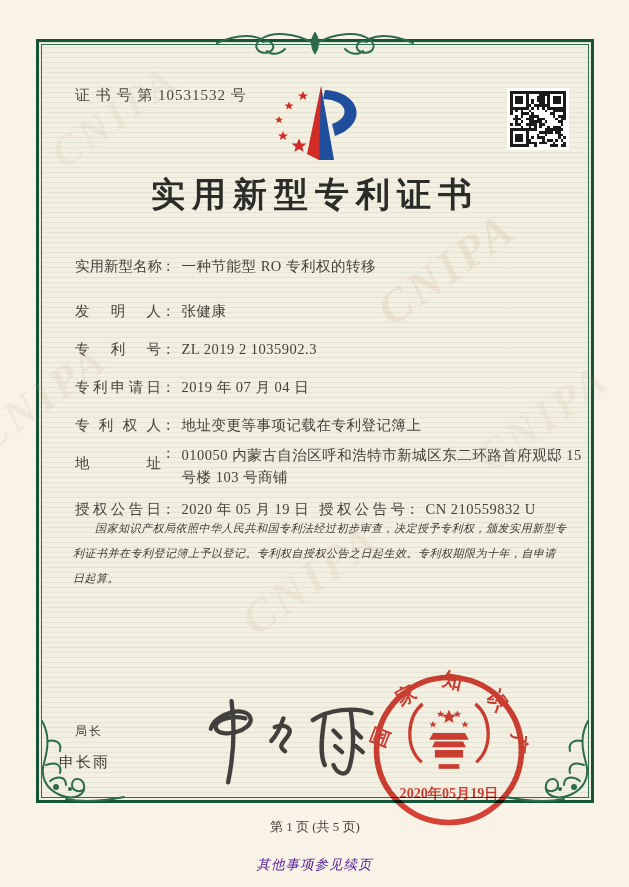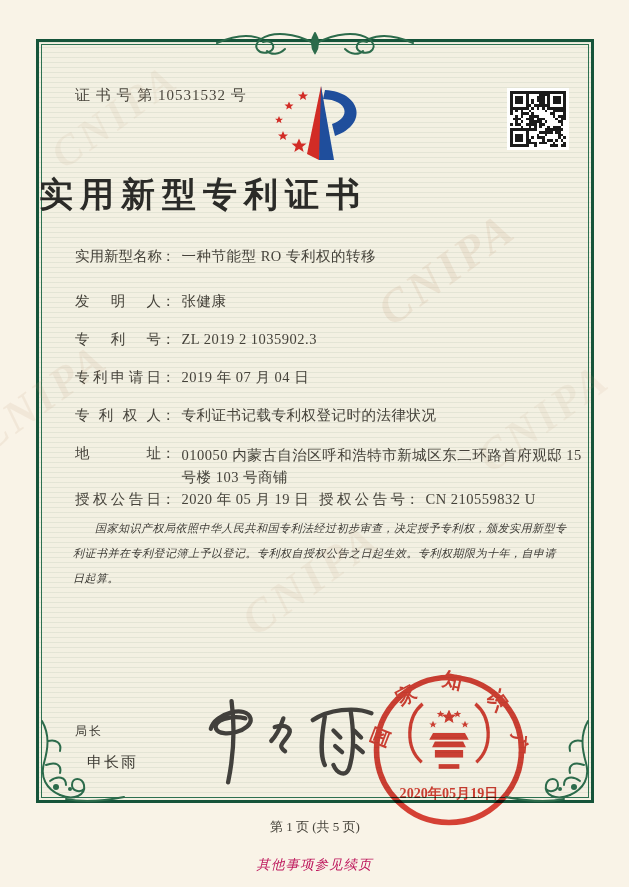--- a/index.html
+++ b/index.html
@@ -37,48 +37,48 @@
   .logo { position:absolute; left:222px; top:40px; }
   .qr {
     position:absolute; left:468px; top:46px;
     display:grid; grid-template-columns:repeat(21,1fr); grid-template-rows:repeat(21,1fr);
     width:62px; height:62px; background:#fff; padding:3px;
   }
   .qr i { display:block; }
   .qr i.on { background:#1b1b1b; }
   .title {
     position:absolute; top:130px; left:0; width:100%;
-    text-align:left; font-size:34px; font-weight:bold;
+    text-align:center; font-size:34px; font-weight:bold;
     letter-spacing:7px; color:#2b2b28;
   }
   
   .fields { position:absolute; left:36px; top:200px; width:500px; font-size:14.5px; color:#45423a; }
   .frow { position:absolute; left:0; white-space:nowrap; }
-  .flabel { display:inline-block; width:86px; text-align:justify; text-align-last:justify; }
+  .flabel { display:inline-block; width:86px; text-align:justify; text-align-last:justify;margin-top:10px; }
   .fcolon { display:inline-block; }
   .fvalue { margin-left:6px; letter-spacing:.5px; }
   .addr-val { display:inline-block; white-space:normal; width:402px; vertical-align:top; line-height:22px; }
   .fgroup2 { position:absolute; left:244px; top:0; }
   
   .paras {
     position:absolute; left:34px; top:474px; width:494px;
     font-size:11px; line-height:25px; color:#3c3a35;
     font-style:italic; letter-spacing:.5px;
   }
   .paras p { text-indent:2em; margin:0; }
   
   .sig-title { position:absolute; left:36px; top:681px; font-size:12px; letter-spacing:2px; }
-  .sig-name  { position:absolute; left:48px; top:711px; font-size:15px; letter-spacing:2px; }
+  .sig-name  { position:absolute; left:20px; top:711px; font-size:15px; letter-spacing:2px; }
   .sig-script { position:absolute; left:158px; top:648px; }
   .seal { position:absolute; left:330px; top:628px; opacity:.88; mix-blend-mode:multiply; }
   
   .page-info { position:absolute; top:776px; left:0; width:100%; text-align:center; font-size:13px; color:#45423a; }
   .cont-note {
     position:absolute; top:856px; left:0; width:100%; text-align:center;
-    font-size:13.5px; font-style:italic; color:#be185d; z-index:2; letter-spacing:1px;
+    font-size:13.5px; font-style:italic; color:#4c1d95; z-index:2; letter-spacing:1px;
   }
 </style>
 </head>
 <body>
 
 <span class="wm" style="left:42px;  top:92px;  font-size:42px; opacity:.10;">CNIPA</span>
 <span class="wm" style="left:368px; top:242px; font-size:46px; opacity:.16;">CNIPA</span>
 <span class="wm" style="left:-34px; top:372px; font-size:44px; opacity:.13;">CNIPA</span>
 <span class="wm" style="left:468px; top:392px; font-size:44px; opacity:.10;">CNIPA</span>
 <span class="wm" style="left:232px; top:552px; font-size:46px; opacity:.11;">CNIPA</span>
@@ -597,21 +597,21 @@
     <div class="frow" style="top:50px">
       <span class="flabel">发明人</span><span class="fcolon">：</span><span class="fvalue">张健康</span>
     </div>
     <div class="frow" style="top:88px">
       <span class="flabel">专利号</span><span class="fcolon">：</span><span class="fvalue">ZL 2019 2 1035902.3</span>
     </div>
     <div class="frow" style="top:126px">
       <span class="flabel">专利申请日</span><span class="fcolon">：</span><span class="fvalue">2019 年 07 月 04 日</span>
     </div>
     <div class="frow" style="top:164px">
-      <span class="flabel">专利权人</span><span class="fcolon">：</span><span class="fvalue">专利证书记载专利权登记时的法律状况</span>
+      <span class="flabel">专利权人</span><span class="fcolon">：</span><span class="fvalue">地址变更等事项记载在专利登记簿上</span>
     </div>
     <div class="frow" style="top:202px">
       <span class="flabel" style="vertical-align:top">地址</span><span class="fcolon" style="vertical-align:top">：</span><span class="fvalue addr-val">010050 内蒙古自治区呼和浩特市新城区东二环路首府观邸 15 号楼 103 号商铺</span>
     </div>
     <div class="frow" style="top:248px">
       <span>
         <span class="flabel">授权公告日</span><span class="fcolon">：</span><span class="fvalue">2020 年 05 月 19 日</span>
       </span>
       <span class="fgroup2">
         <span class="flabel">授权公告号</span><span class="fcolon">：</span><span class="fvalue">CN 210559832 U</span>

